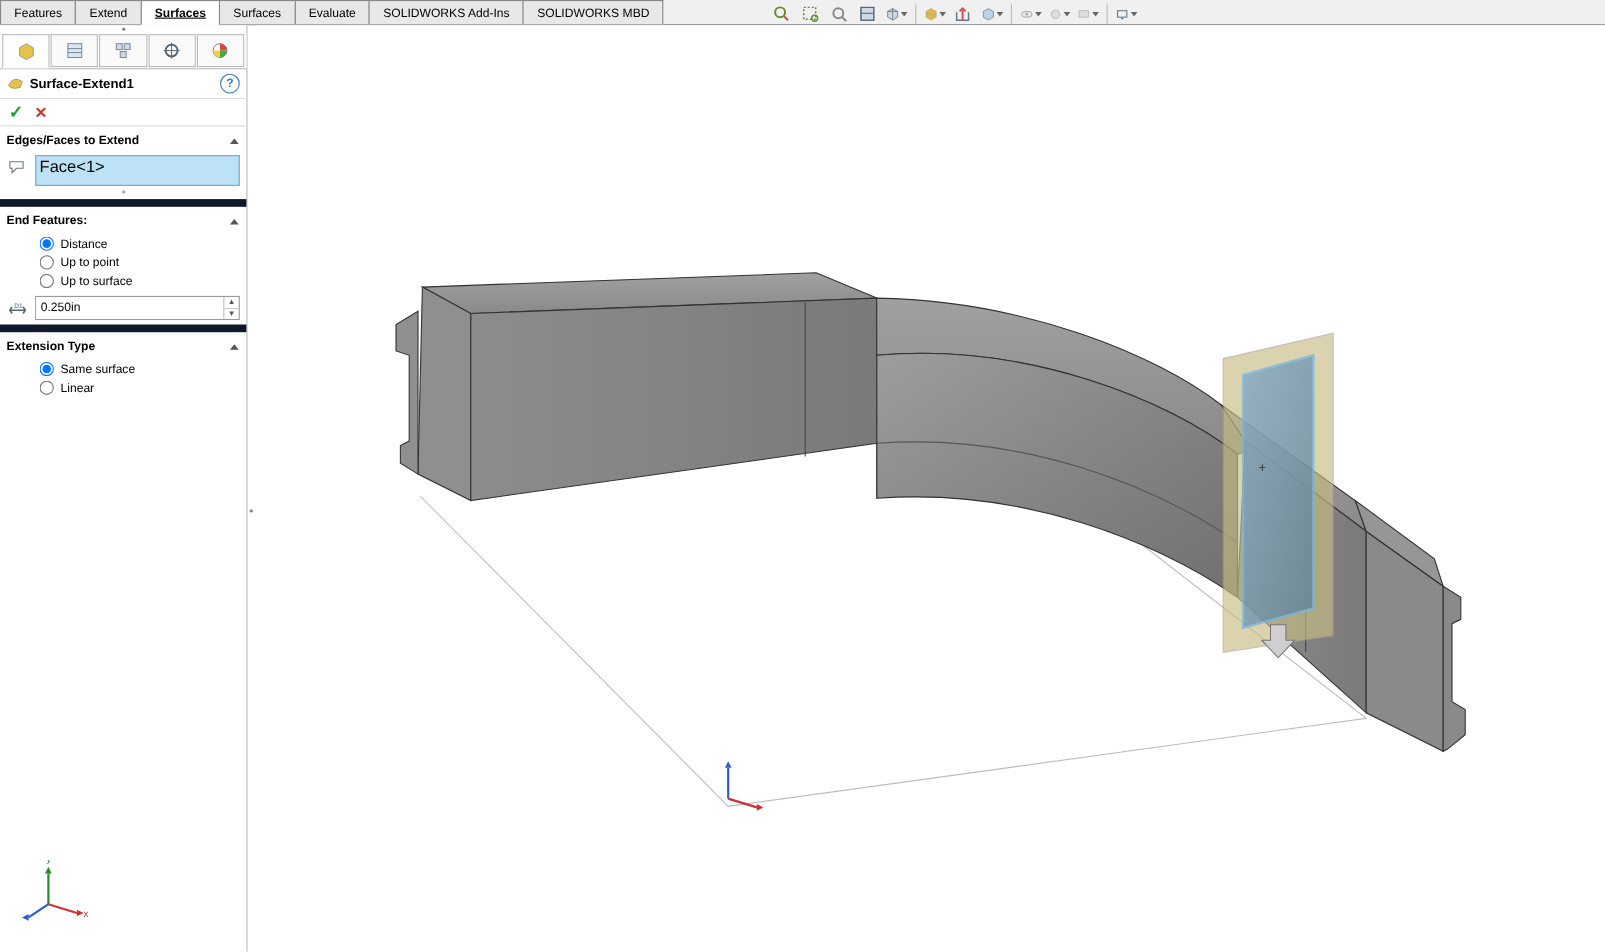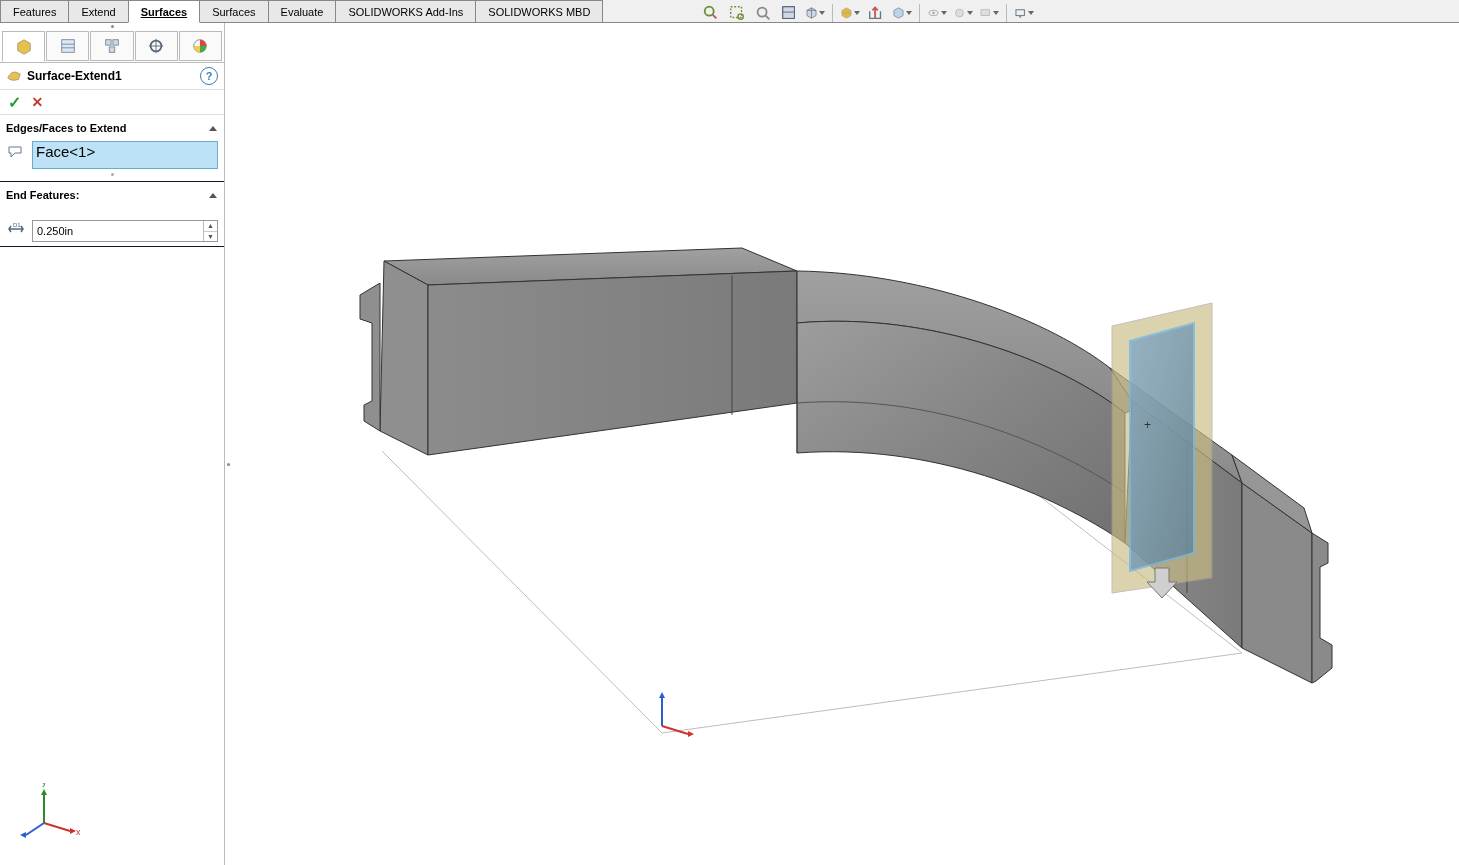--- a/index.html
+++ b/index.html
@@ -190,21 +190,21 @@
     display: flex;
     gap: 10px;
     height: 24px;
     align-items: center;
     padding: 0 8px;
     border-bottom: 1px solid #ddd;
   }
   .ok-icon { color: var(--green-ok); font-size: 16px; font-weight: bold; cursor: pointer; }
   .x-icon { color: var(--red-cancel); font-size: 14px; font-weight: bold; cursor: pointer; }
   .group {
-    border-bottom: 1px solid #0f172a;
+    border-bottom: 7px solid #0f172a;
     padding: 4px 6px;
   }
   .group-header {
     display: flex;
     align-items: center;
     font-weight: bold;
     height: 18px;
     cursor: pointer;
   }
   .collapse-caret {
@@ -255,23 +255,23 @@
   .radio-row {
     display: flex;
     align-items: center;
     gap: 4px;
     height: 15px;
     cursor: pointer;
   }
   .radio-row input { margin: 0 2px 0 0; }
   .spin-row {
     display: flex;
-    align-items: flex-start;
+    align-items: flex-end;
     gap: 6px;
-    margin-top: 16px;
+    margin-top: 6px;
   }
   .spin-row .icon-slot {
     width: 20px;
     display: flex;
     justify-content: center;
   }
   .spin-field {
     flex: 1;
     display: flex;
     border: 1px solid #999;
@@ -534,40 +534,70 @@
           <span>Face&lt;1&gt;</span>
         </div>
       </div>
       <div class="tiny-grip"></div>
     </div>
 
     <div class="group">
       <div class="group-header">
         <span>End Features:</span>
         <span class="collapse-caret"></span>
+      </div>
+      <div class="radio-col">
+        <label class="radio-row">
+          <input type="radio" name="endcond" checked="" style="">
+          <span>Distance</span>
+        </label>
+        <label class="radio-row">
+          <input type="radio" name="endcond" style="">
+          <span>Up to point</span>
+        </label>
+        <label class="radio-row">
+          <input type="radio" name="endcond" style="">
+          <span>Up to surface</span>
+        </label>
       </div>
       <div class="spin-row">
         <span class="icon-slot">
           <svg viewBox="0 0 18 18" width="18" height="18">
               <line x1="2" y1="9" x2="16" y2="9" stroke="#567" stroke-width="1.5"></line>
               <polyline points="4,6 2,9 4,12" fill="none" stroke="#567" stroke-width="1.5"></polyline>
               <polyline points="14,6 16,9 14,12" fill="none" stroke="#567" stroke-width="1.5"></polyline>
               <text x="6" y="7" font-size="6" fill="#567">D1</text>
             </svg>
         </span>
         <div class="spin-field">
           <input type="text" value="0.250in" style="">
           <div class="spin-buttons">
             <div>▲</div>
             <div>▼</div>
           </div>
         </div>
       </div>
     </div>
 
+    <div class="group" style="border-bottom:none;">
+      <div class="group-header">
+        <span>Extension Type</span>
+        <span class="collapse-caret"></span>
+      </div>
+      <div class="radio-col">
+        <label class="radio-row">
+          <input type="radio" name="exttype" checked="" style="">
+          <span>Same surface</span>
+        </label>
+        <label class="radio-row">
+          <input type="radio" name="exttype" style="">
+          <span>Linear</span>
+        </label>
+      </div>
+    </div>
   </div>
 
   <div class="panel-side-grip"></div>
 
   <div class="viewport">
     <svg viewBox="0 0 1227 842">
       <defs>
         <linearGradient id="gTop" x1="0" y1="0" x2="0" y2="1">
           <stop offset="0" stop-color="#a0a0a0"></stop>
           <stop offset="1" stop-color="#8a8a8a"></stop>

